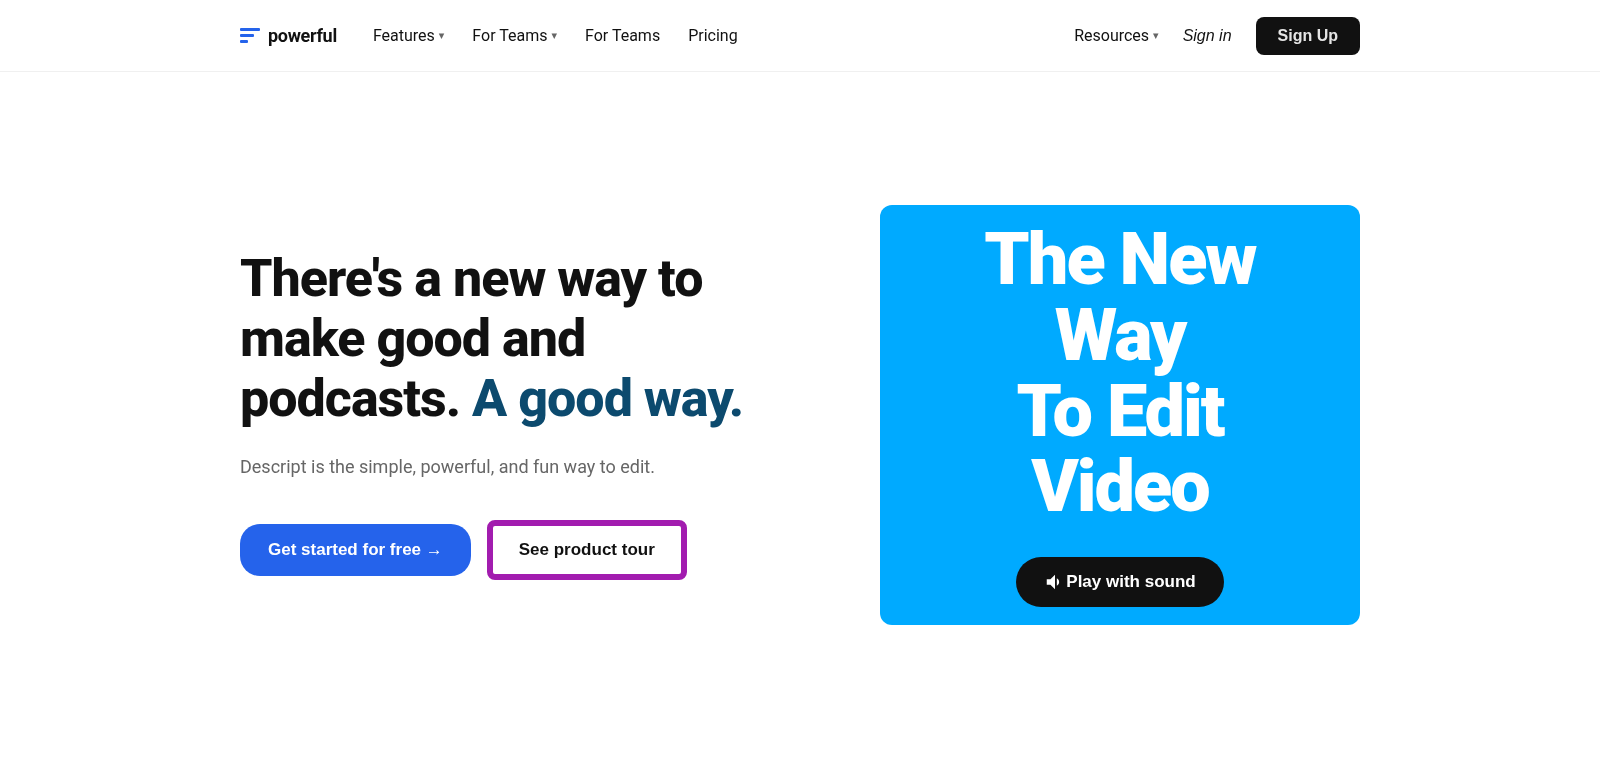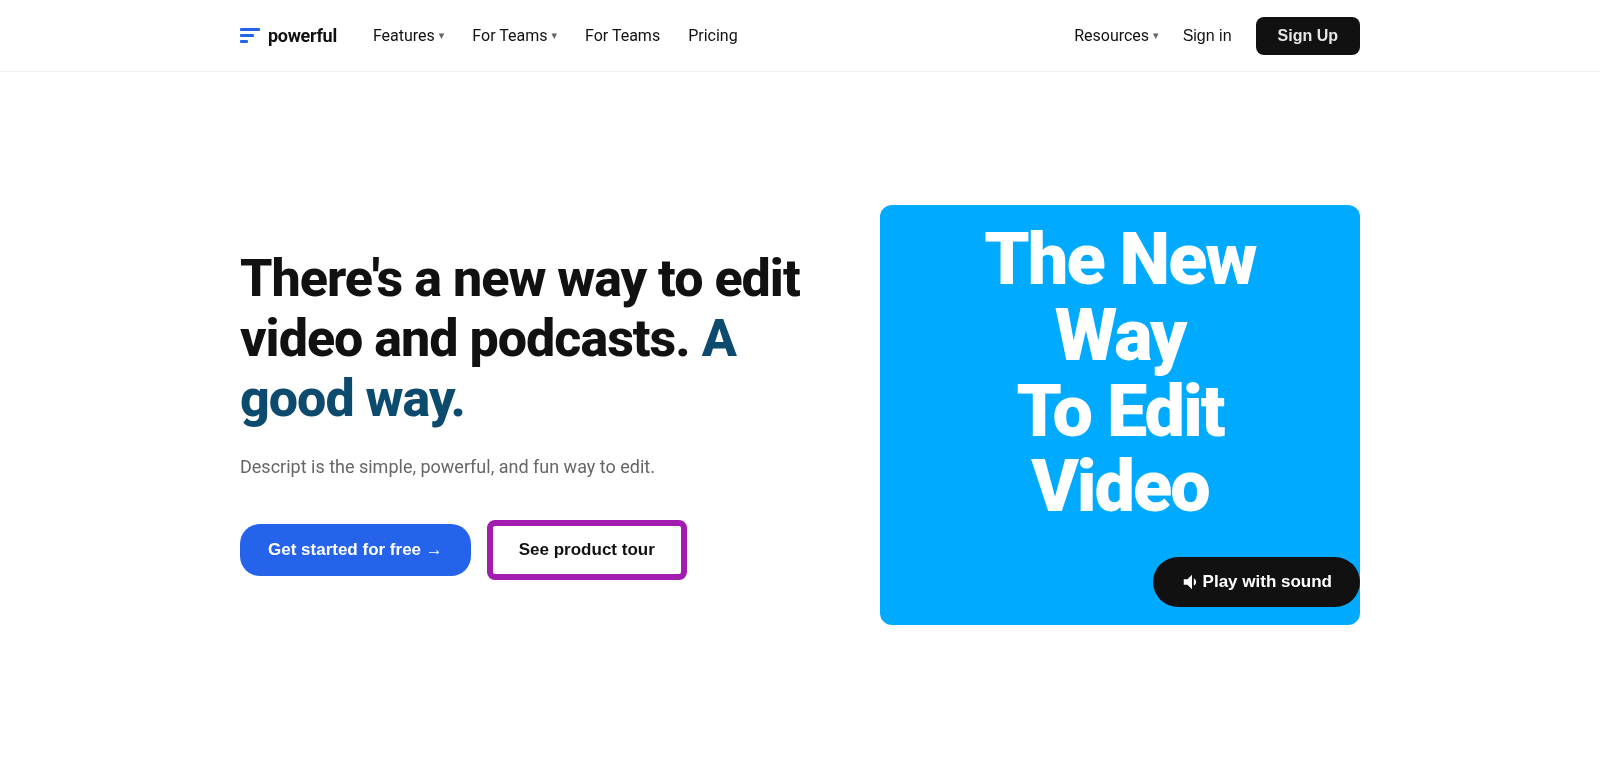--- a/index.html
+++ b/index.html
@@ -90,20 +90,21 @@
       gap: 24px;
     }
 
     .btn-signin {
       font-size: 16px;
       color: #111;
       background: none;
       border: none;
       cursor: pointer;
       font-weight: 500;
+      font-style: italic;
     }
 
     .btn-signup {
       font-size: 16px;
       color: #e5e5e5;
       background: #111;
       border: none;
       border-radius: 8px;
       padding: 10px 22px;
       cursor: pointer;
@@ -180,21 +181,21 @@
       min-width: 0;
     }
 
     .video-panel {
       background: #00AAFF;
       border-radius: 12px;
       width: 100%;
       height: 420px;
       display: flex;
       flex-direction: column;
-      align-items: flex-end;
+      align-items: center;
       justify-content: center;
       position: relative;
       overflow: hidden;
     }
 
     .video-title {
       font-size: 72px;
       font-weight: 900;
       color: #fff;
       text-align: center;
@@ -268,21 +269,21 @@
       <span class="chevron">▾</span>
     </a>
     <button class="btn-signin">Sign in</button>
     <button class="btn-signup">Sign Up</button>
   </div>
 </nav>
 
 <section class="hero">
   <div class="hero-left">
     <h1 class="hero-headline">
-      <span>There's a new way to edit video and podcasts.</span>
+      <span>There's a new way to make good and podcasts.</span>
       <span class="accent">A good way.</span>
     </h1>
     <p class="hero-subtext">Descript is the simple, powerful, and fun way to edit.</p>
     <div class="hero-buttons">
       <button class="btn-primary">Get started for free →</button>
       <button class="btn-secondary">See product tour</button>
     </div>
   </div>
 
   <div class="hero-right">

